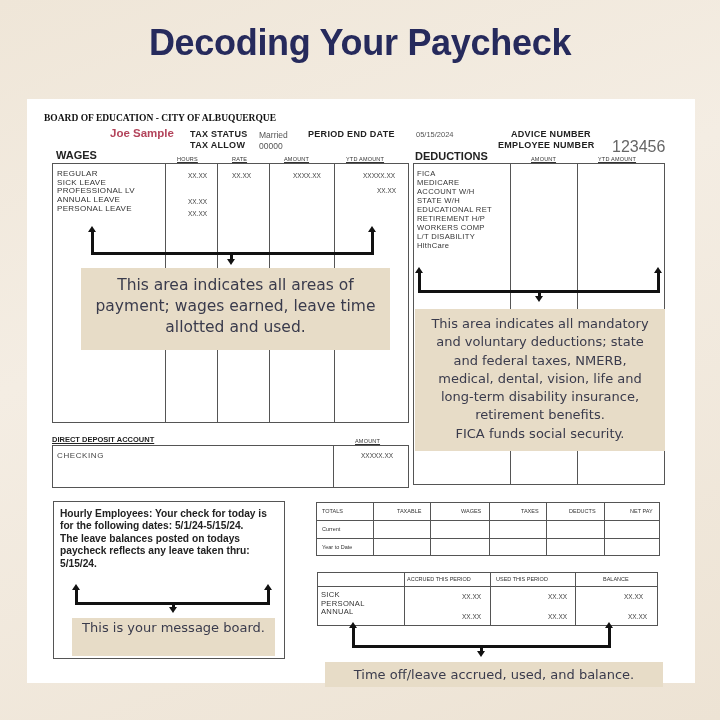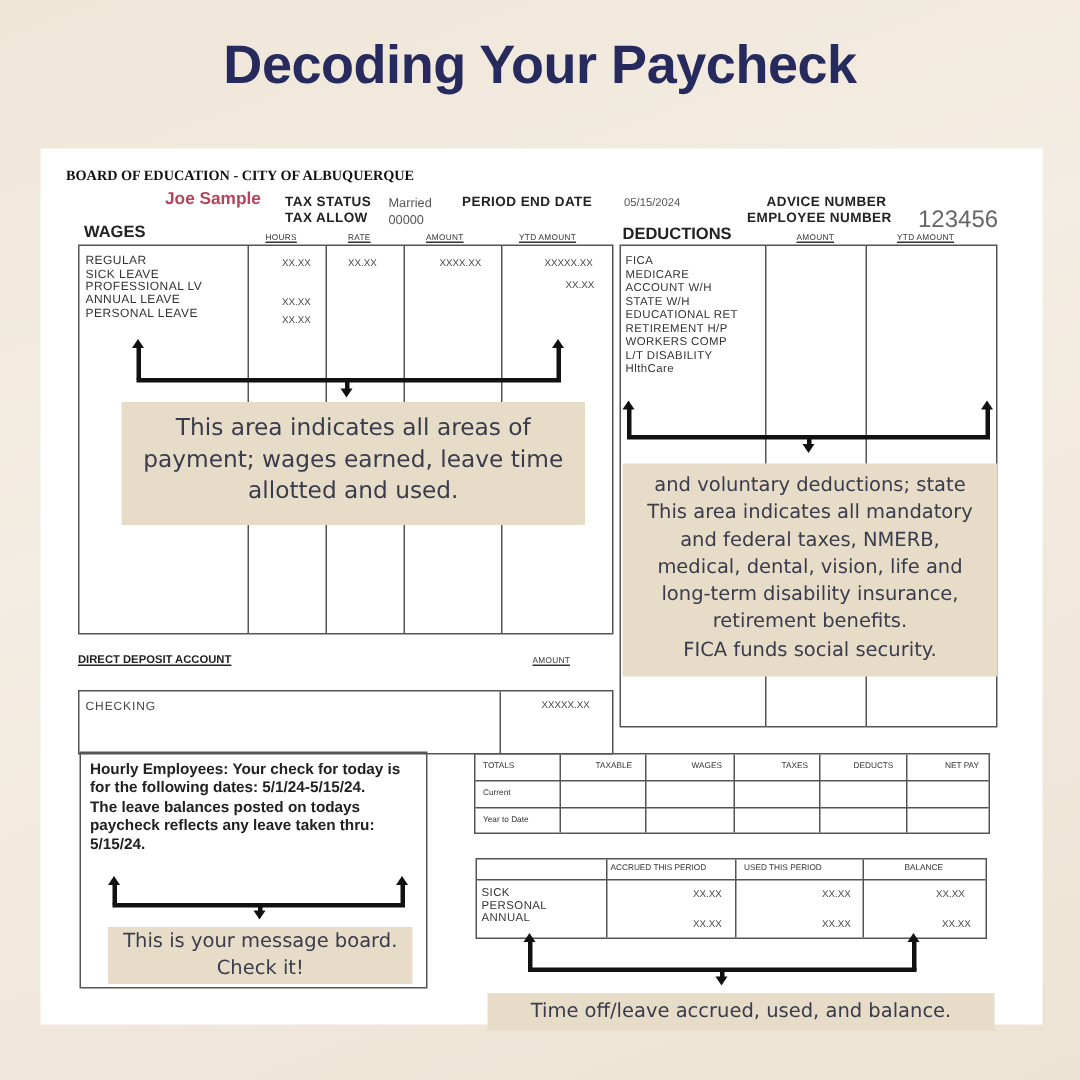--- a/index.html
+++ b/index.html
@@ -122,32 +122,32 @@
 
   <div class="arrow-up" style="left:388px; top:168px;"></div>
   <div class="bracket-v" style="left:391px; top:173px; height:19px;"></div>
   <div class="arrow-up" style="left:627px; top:168px;"></div>
   <div class="bracket-v" style="left:630px; top:173px; height:19px;"></div>
   <div class="bracket-h" style="left:391px; top:191px; width:242px;"></div>
   <div class="bracket-v" style="left:511px; top:192px; height:6px;"></div>
   <div class="arrow-down" style="left:508px; top:197px;"></div>
 
   <div class="callout" style="left:388px; top:210px; width:250px; height:142px; font-size:13px; line-height:18.3px; padding:6px 2px;">
+    <div>This area indicates all mandatory</div>
     <div>and voluntary deductions; state</div>
-    <div>This area indicates all mandatory</div>
     <div>and federal taxes, NMERB,</div>
     <div>medical, dental, vision, life and</div>
     <div>long-term disability insurance,</div>
     <div>retirement benefits.</div>
     <div>FICA funds social security.</div>
   </div>
 
   <div class="abs" style="left:25px; top:336px; font-size:7.5px; font-weight:bold; color:#222; text-decoration:underline;">DIRECT DEPOSIT ACCOUNT</div>
   <div class="abs colhdr" style="left:328px; top:339px;">AMOUNT</div>
-  <div class="box" style="left:25px; top:361px; width:357px; height:43px;">
+  <div class="box" style="left:25px; top:346px; width:357px; height:43px;">
     <div class="vline" style="left:280px;"></div>
     <div class="abs" style="left:4px; top:5px; font-size:8px; color:#444; letter-spacing:0.6px;">CHECKING</div>
     <div class="abs val" style="left:308px; top:6px;">XXXXX.XX</div>
   </div>
 
   <div class="box" style="left:26px; top:402px; width:232px; height:158px;">
     <div class="abs msg" style="left:6px; top:6px;">
       <div>Hourly Employees: Your check for today is</div>
       <div>for the following dates:   5/1/24-5/15/24.</div>
       <div>The leave balances posted on todays</div>
@@ -157,21 +157,20 @@
   </div>
   <div class="arrow-up" style="left:45px; top:485px;"></div>
   <div class="bracket-v" style="left:48px; top:490px; height:14px;"></div>
   <div class="arrow-up" style="left:237px; top:485px;"></div>
   <div class="bracket-v" style="left:240px; top:490px; height:14px;"></div>
   <div class="bracket-h" style="left:48px; top:503px; width:195px;"></div>
   <div class="bracket-v" style="left:145px; top:504px; height:5px;"></div>
   <div class="arrow-down" style="left:142px; top:508px;"></div>
   <div class="callout" style="left:45px; top:519px; width:203px; height:38px; font-size:13px; line-height:18px; padding:1px 0;">
     <div>This is your message board.</div>
-    <div>Check it!</div>
   </div>
 
   <div class="box" style="left:289px; top:403px; width:344px; height:54px;">
     <div class="hline" style="top:17px;"></div>
     <div class="hline" style="top:35px;"></div>
     <div class="vline" style="left:56px;"></div>
     <div class="vline" style="left:113px;"></div>
     <div class="vline" style="left:172px;"></div>
     <div class="vline" style="left:229px;"></div>
     <div class="vline" style="left:287px;"></div>

